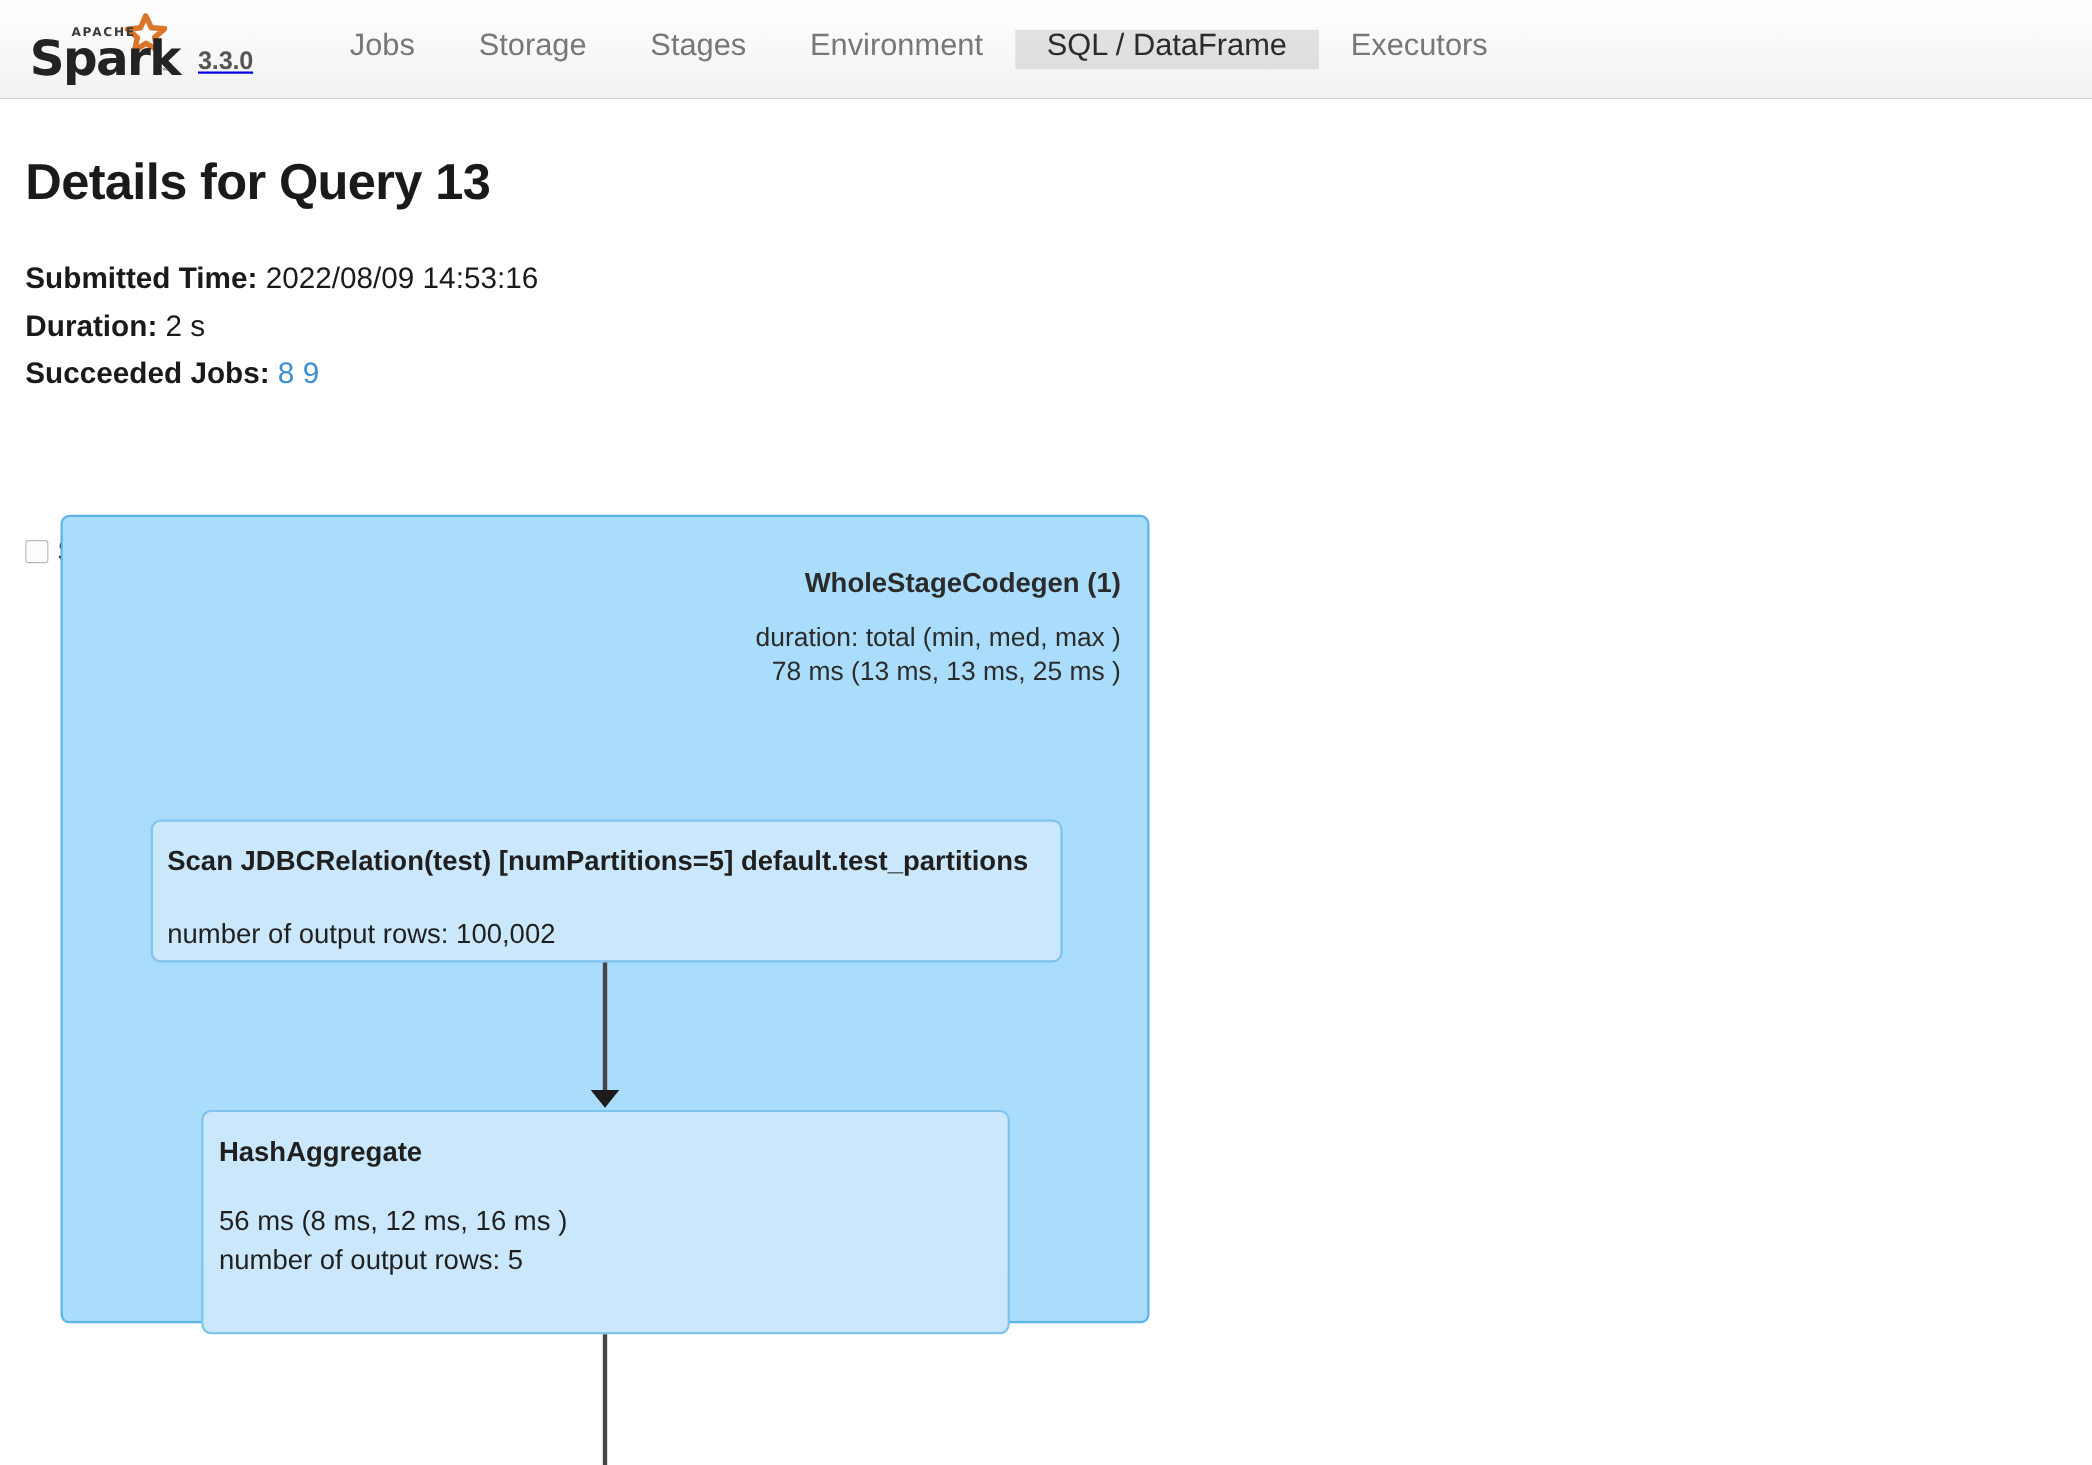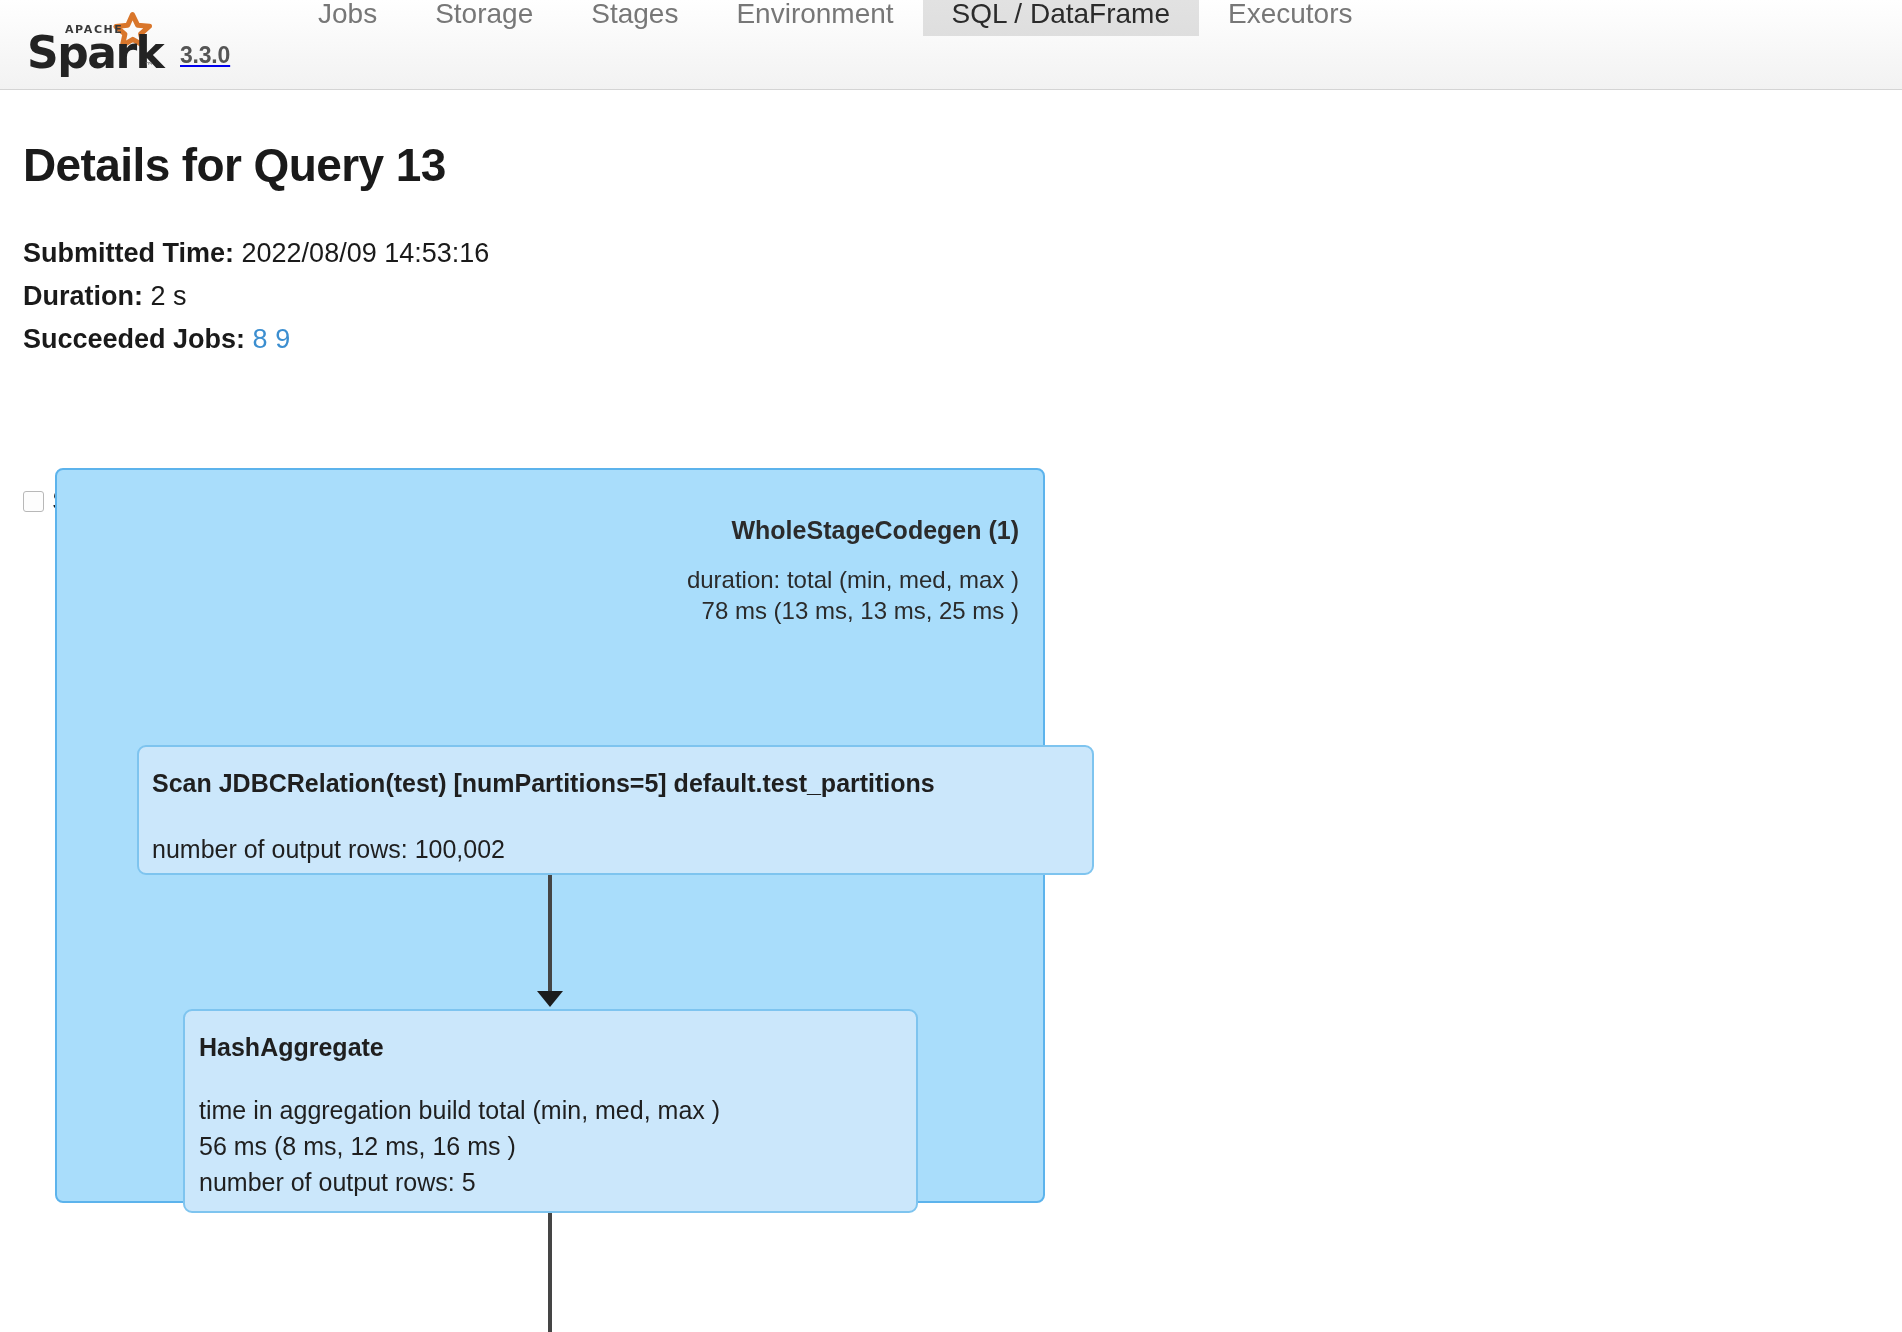--- a/index.html
+++ b/index.html
@@ -52,21 +52,21 @@
     margin-left: 6px;
     margin-top: 22px;
     letter-spacing: -0.2px;
   }
   .nav-tabs {
     position: absolute;
     left: 289px;
     top: 0;
     height: 89px;
     display: flex;
-    align-items: flex-start;
+    align-items: center;
   }
   .nav-tab {
     display: flex;
     align-items: center;
     padding: 0 29px;
     font-size: 28px;
     color: #777777;
     text-decoration: none;
     line-height: 1;
     cursor: pointer;
@@ -191,21 +191,21 @@
   .node-metric {
     font-size: 25px;
     line-height: 36px;
     color: #1f1f1f;
     white-space: nowrap;
   }
 
   #node-scan {
     left: 137px;
     top: 655px;
-    width: 957px;
+    width: 829px;
     height: 130px;
     padding: 22px 0 0 13px;
   }
   #node-scan .node-metric { margin-top: 33px; }
 
   #node-hash {
     left: 183px;
     top: 919px;
     width: 735px;
     height: 204px;
@@ -297,21 +297,20 @@
       <div class="node-title">Scan JDBCRelation(test) [numPartitions=5] default.test_partitions</div>
       <div class="node-metric">number of output rows: 100,002</div>
     </div>
 
     <div class="edge" style="left:548px; top:785px; height:118px;"></div>
     <div class="arrowhead" style="left:537px; top:901px;"></div>
 
     <div class="node" id="node-hash">
       <div class="node-title">HashAggregate</div>
       <div class="node-metric-block">
-        <div class="node-metric">time in aggregation build total (min, med, max )</div>
         <div class="node-metric">56 ms (8 ms, 12 ms, 16 ms )</div>
         <div class="node-metric">number of output rows: 5</div>
       </div>
     </div>
 
     <div class="edge" style="left:548px; top:1123px; height:195px;"></div>
 
   </div>
 </div>
 

